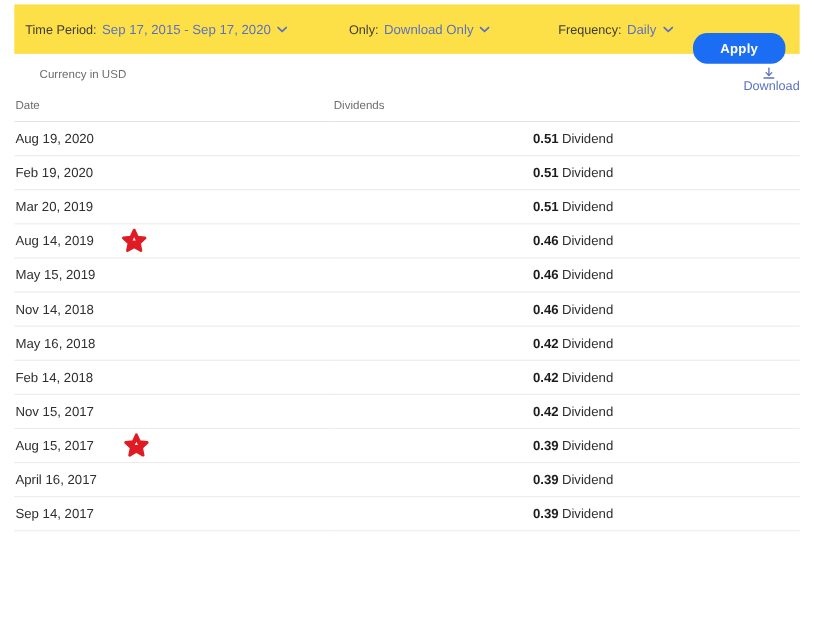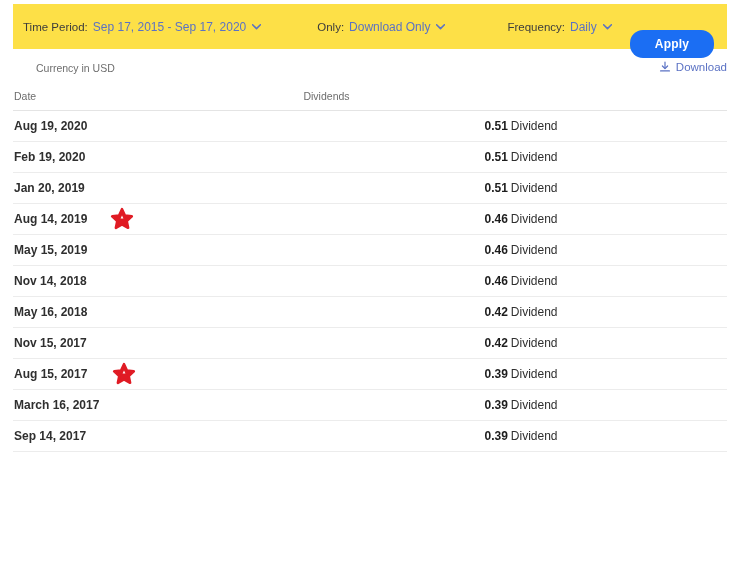--- a/index.html
+++ b/index.html
@@ -104,20 +104,21 @@
 
   .download-link {
     position: absolute;
     right: 0;
     top: -1px;
     font-size: 11.5px;
     color: #5b72c4;
     display: flex;
     align-items: center;
     cursor: pointer;
+    flex-direction: column;
   }
   .download-icon {
     width: 12px;
     height: 12px;
     margin-right: 5px;
     display: inline-block;
   }
   .download-icon svg { display: block; }
 
   
@@ -147,21 +148,20 @@
     font-size: 12px;
     color: #2f2f2f;
     vertical-align: middle;
     padding: 0;
   }
 
   .cell-date {
     position: relative;
     padding-left: 1px !important;
     white-space: nowrap;
-    font-weight: bold;
   }
 
   .cell-div {
     padding-left: 181px !important;
     white-space: nowrap;
     color: #5a5a5a;
     font-size: 11.5px;
   }
   .div-amount {
     font-weight: bold;
@@ -249,21 +249,21 @@
     <tbody id="table-body">
         <tr class="data-row">
           <td class="cell-date"><span>Aug 19, 2020</span></td>
           <td class="cell-div"><span class="div-amount">0.51</span><span>Dividend</span></td>
         </tr>
         <tr class="data-row">
           <td class="cell-date"><span>Feb 19, 2020</span></td>
           <td class="cell-div"><span class="div-amount">0.51</span><span>Dividend</span></td>
         </tr>
         <tr class="data-row">
-          <td class="cell-date"><span>Jan 20, 2019</span></td>
+          <td class="cell-date"><span>Mar 20, 2019</span></td>
           <td class="cell-div"><span class="div-amount">0.51</span><span>Dividend</span></td>
         </tr>
         <tr class="data-row">
           <td class="cell-date"><span>Aug 14, 2019</span><span class="star-marker" style="left: 97px;">
               <svg width="24" height="24" viewBox="0 0 24 24">
                 <path d="M12 2.2 L14.9 8.6 L21.8 9.3 L16.7 14.0 L18.1 20.8 L12 17.3 L5.9 20.8 L7.3 14.0 L2.2 9.3 L9.1 8.6 Z" fill="#e01b24" stroke="#e01b24" stroke-width="2.6" stroke-linejoin="round"></path>
                 <path d="M12 8.6 L13.4 11.6 L10.6 11.6 Z" fill="#ffffff"></path>
               </svg>
             </span></td>
           <td class="cell-div"><span class="div-amount">0.46</span><span>Dividend</span></td>
@@ -274,34 +274,38 @@
         </tr>
         <tr class="data-row">
           <td class="cell-date"><span>Nov 14, 2018</span></td>
           <td class="cell-div"><span class="div-amount">0.46</span><span>Dividend</span></td>
         </tr>
         <tr class="data-row">
           <td class="cell-date"><span>May 16, 2018</span></td>
           <td class="cell-div"><span class="div-amount">0.42</span><span>Dividend</span></td>
         </tr>
         <tr class="data-row">
+          <td class="cell-date"><span>Feb 14, 2018</span></td>
+          <td class="cell-div"><span class="div-amount">0.42</span><span>Dividend</span></td>
+        </tr>
+        <tr class="data-row">
           <td class="cell-date"><span>Nov 15, 2017</span></td>
           <td class="cell-div"><span class="div-amount">0.42</span><span>Dividend</span></td>
         </tr>
         <tr class="data-row">
           <td class="cell-date"><span>Aug 15, 2017</span><span class="star-marker" style="left: 99px;">
               <svg width="24" height="24" viewBox="0 0 24 24">
                 <path d="M12 2.2 L14.9 8.6 L21.8 9.3 L16.7 14.0 L18.1 20.8 L12 17.3 L5.9 20.8 L7.3 14.0 L2.2 9.3 L9.1 8.6 Z" fill="#e01b24" stroke="#e01b24" stroke-width="2.6" stroke-linejoin="round"></path>
                 <path d="M12 8.6 L13.4 11.6 L10.6 11.6 Z" fill="#ffffff"></path>
               </svg>
             </span></td>
           <td class="cell-div"><span class="div-amount">0.39</span><span>Dividend</span></td>
         </tr>
         <tr class="data-row">
-          <td class="cell-date"><span>March 16, 2017</span></td>
+          <td class="cell-date"><span>April 16, 2017</span></td>
           <td class="cell-div"><span class="div-amount">0.39</span><span>Dividend</span></td>
         </tr>
         <tr class="data-row">
           <td class="cell-date"><span>Sep 14, 2017</span></td>
           <td class="cell-div"><span class="div-amount">0.39</span><span>Dividend</span></td>
         </tr>
       </tbody>
   </table>
 
 </div>

